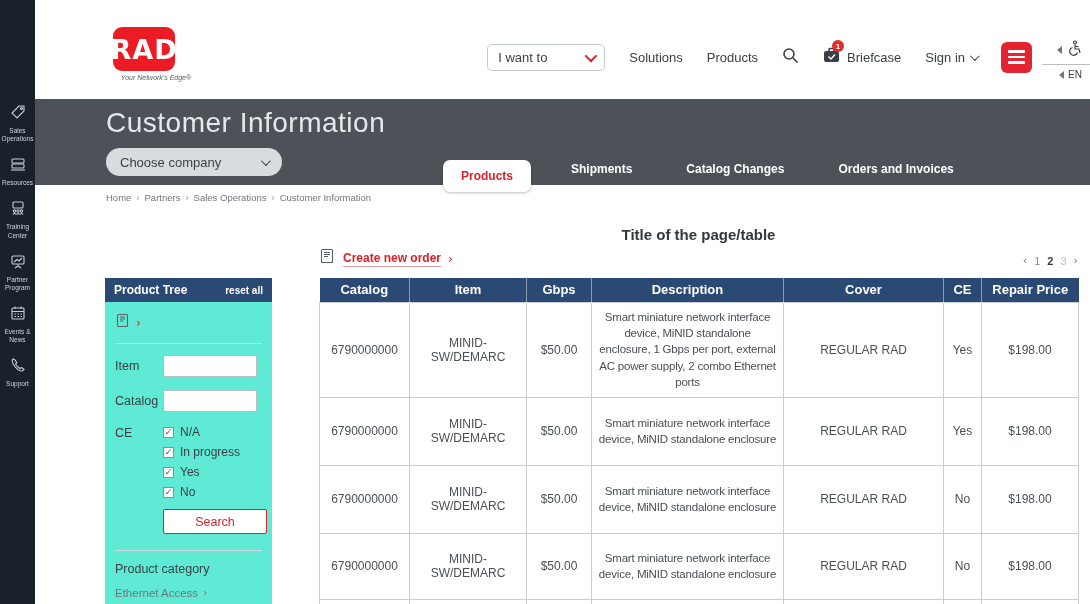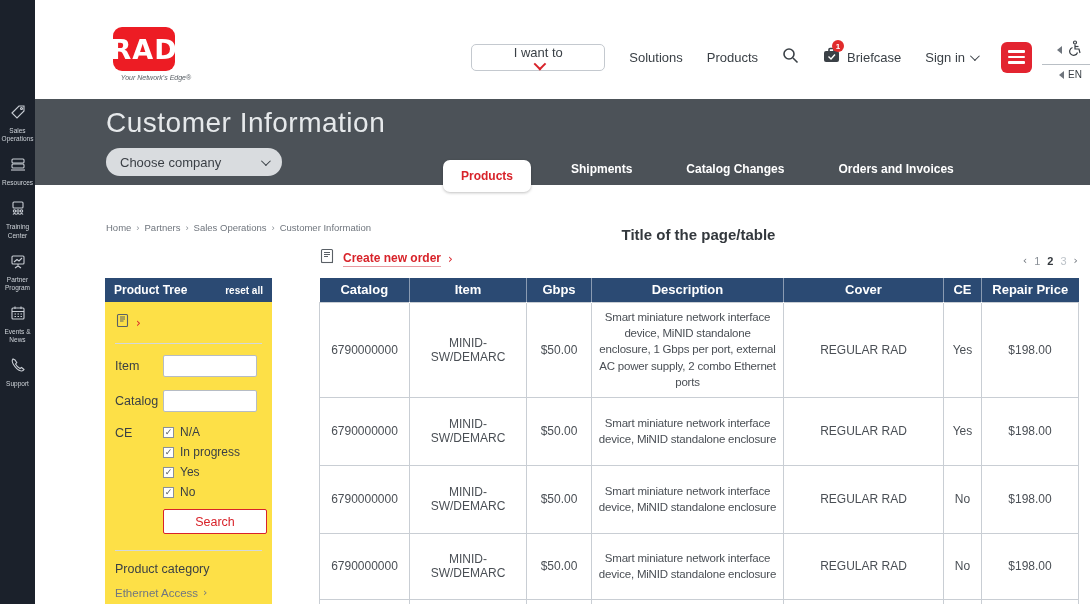--- a/index.html
+++ b/index.html
@@ -15,22 +15,22 @@
   .side-label { font-size:6.5px; color:#cfd4da; text-align:center; line-height:1.25; margin-top:3px; }
 
   
   #topbar { left:35px; top:0; width:1055px; height:99px; background:#fff; }
   #logo-box { position:absolute; left:78px; top:27px; width:62px; height:44px; background:#ed1c24;
               border-radius:9px; display:flex; align-items:center; justify-content:center; }
   #logo-box span { color:#fff; font-weight:bold; font-size:27px; letter-spacing:1px; font-family:"DejaVu Sans", sans-serif; }
   #tagline { position:absolute; left:66px; top:74px; width:110px; font-size:7px; font-style:italic; color:#5a6066; text-align:center;}
   #nav { position:absolute; right:58px; top:41px; height:32px; display:flex; align-items:center; gap:24px; }
   .nav-link { font-size:13px; color:#3a4046; cursor:pointer; white-space:nowrap; }
-  #iwant { width:134px; height:27px; border:1px solid #c4c9cf; border-radius:5px; background:#fff;
-           display:flex; align-items:center; justify-content:space-between; padding:0 10px; cursor:pointer;flex-direction:column; }
+  #iwant { width:118px; height:27px; border:1px solid #c4c9cf; border-radius:5px; background:#fff;
+           display:flex; align-items:center; justify-content:space-between; padding:0 10px; cursor:pointer; }
   #iwant .lbl { font-size:13px; color:#3a4046; }
   .chev-red { width:9px; height:9px; border-right:2px solid #d8232a; border-bottom:2px solid #d8232a;
               transform:rotate(45deg) translateY(-2px); }
   .chev-dark { width:7px; height:7px; border-right:1.5px solid #3a4046; border-bottom:1.5px solid #3a4046;
                transform:rotate(45deg) translateY(-2px); }
   #briefcase { display:flex; align-items:center; gap:6px; cursor:pointer; position:relative;}
   #bc-badge { position:absolute; left:9px; top:-7px; background:#e12b2b; color:#fff; border-radius:50%;
               width:12px; height:12px; font-size:8px; display:flex; align-items:center; justify-content:center; font-weight:bold;}
   #signin { display:flex; align-items:center; gap:5px; cursor:pointer; }
   #hamburger { width:31px; height:31px; background:#e32430; border-radius:6px; display:flex;
@@ -47,38 +47,38 @@
   #page-title { position:absolute; left:71px; top:8px; font-size:28px; font-weight:300; color:#e6e9eb; letter-spacing:.5px;}
   #company-select { position:absolute; left:71px; top:49px; width:176px; height:28px; background:#d9dcdf;
                     border-radius:15px; display:flex; align-items:center; justify-content:space-between;
                     padding:0 14px; cursor:pointer; }
   #company-select .lbl { font-size:13px; color:#3a3f45; }
   #tabs { position:absolute; left:408px; bottom:-7px; display:flex; align-items:flex-end; gap:26px; }
   .tab { font-size:12px; font-weight:bold; color:#fff; padding:9px 14px 16px; cursor:pointer; }
   .tab.active { background:#fff; color:#d8232a; border-radius:7px; padding:9px 18px; box-shadow:0 1px 3px rgba(0,0,0,.25); }
 
   
-  #breadcrumb { left:106px; top:192px; font-size:9.5px; color:#6f757d; display:flex; gap:5px; align-items:center;margin-top:30px;}
+  #breadcrumb { left:106px; top:192px; font-size:9.5px; color:#6f757d; display:flex; gap:5px; align-items:center;}
   #breadcrumb .crumb { cursor:pointer; }
   #breadcrumb .sep { color:#8a9097; }
 
   
   #table-title { left:319px; top:226px; width:759px; text-align:center; font-size:15px; font-weight:600; color:#33383d;}
   #toolbar { left:319px; top:248px; width:759px; display:flex; justify-content:space-between; align-items:flex-end; }
   #create-order { display:flex; align-items:center; gap:7px; cursor:pointer; }
   #create-order .txt { font-size:12px; font-weight:bold; color:#d8232a; border-bottom:1px solid #e89aa0; padding-bottom:1px;}
   #create-order .arrow, .cat-arrow, #dl-link .arrow { color:#d8232a; font-family:"DejaVu Sans", sans-serif; font-size:12px;}
   #pagination { font-size:11px; color:#8b9198; display:flex; gap:7px; align-items:center; padding-bottom:2px;}
   #pagination .pg-chev { font-family:"DejaVu Sans", sans-serif; color:#6f757d; cursor:pointer;}
   #pagination .pg { cursor:pointer; }
   #pagination .pg.current { color:#33383d; font-weight:bold; }
   #pagination .pg.dim { color:#bcc2c8; }
 
   
-  #panel { left:105px; top:278px; width:167px; height:326px; background:#fde047; }
+  #panel { left:105px; top:278px; width:167px; height:326px; background:#5eead4; }
   #panel-head { height:24px; background:#2b4a73; display:flex; align-items:center; justify-content:space-between; padding:0 9px;}
   #panel-head .t { color:#fff; font-size:12px; font-weight:bold; }
   #panel-head .r { color:#fff; font-size:10px; font-weight:bold; cursor:pointer; }
   #panel-body { padding:11px 10px 0; }
   #dl-link { display:flex; align-items:center; gap:6px; cursor:pointer; }
   #dl-link .txt { font-size:11.5px; font-weight:bold; color:#d8232a; border-bottom:1px solid #e89aa0; padding-bottom:1px;}
   .panel-hr { border:none; border-top:1px solid #d2d8de; margin:11px 0; }
   .form-row { display:flex; align-items:center; margin-bottom:13px; }
   .form-row .lbl { width:48px; font-size:12.5px; color:#3a3f45; }
   .form-row input { width:94px; height:22px; border:1px solid #b6bcc4; background:#fff; border-radius:2px; padding:0 4px; font-size:12px;}

